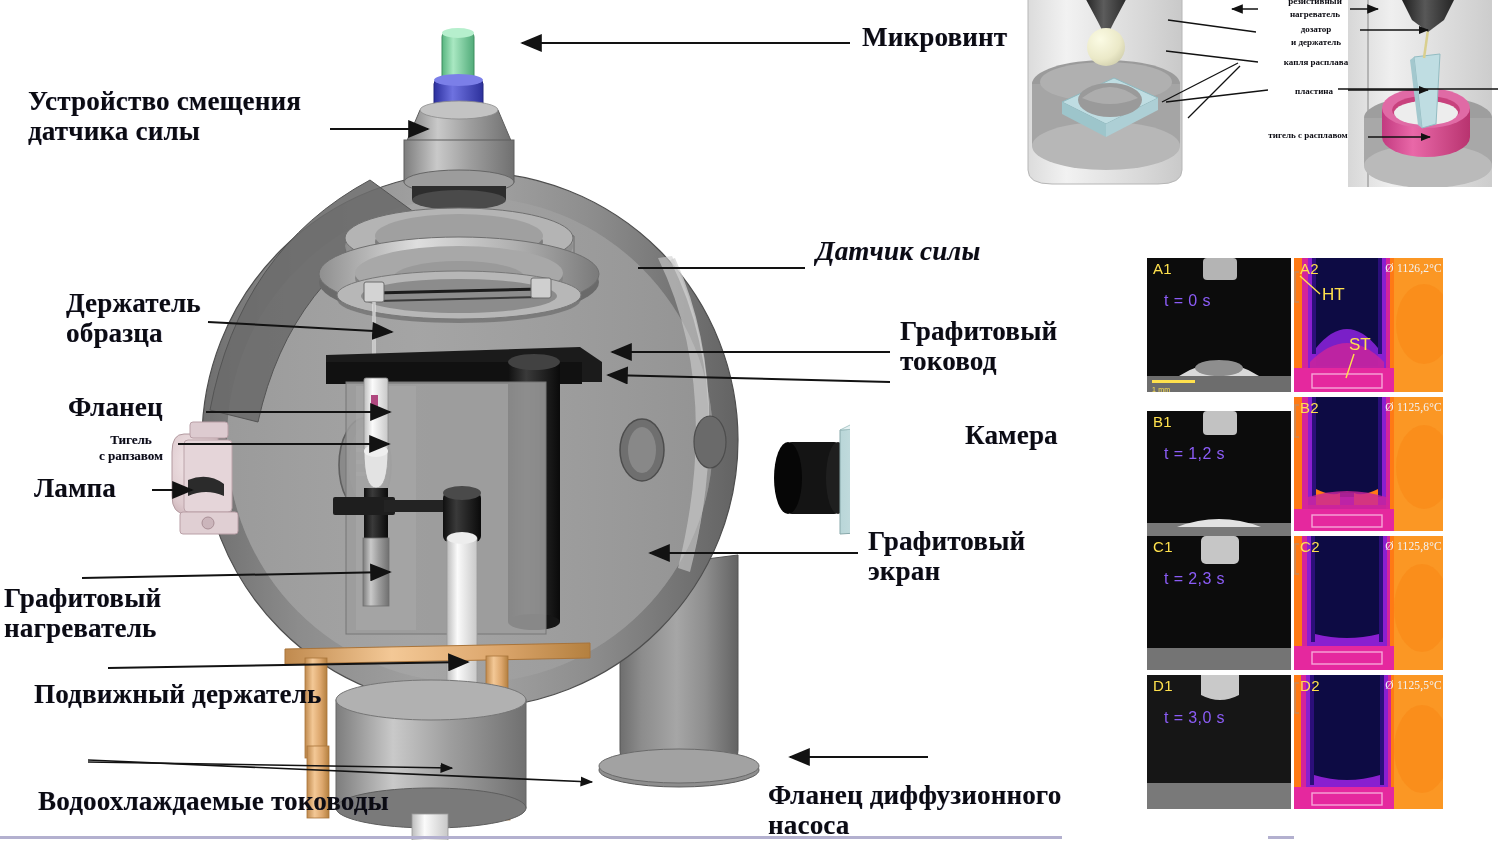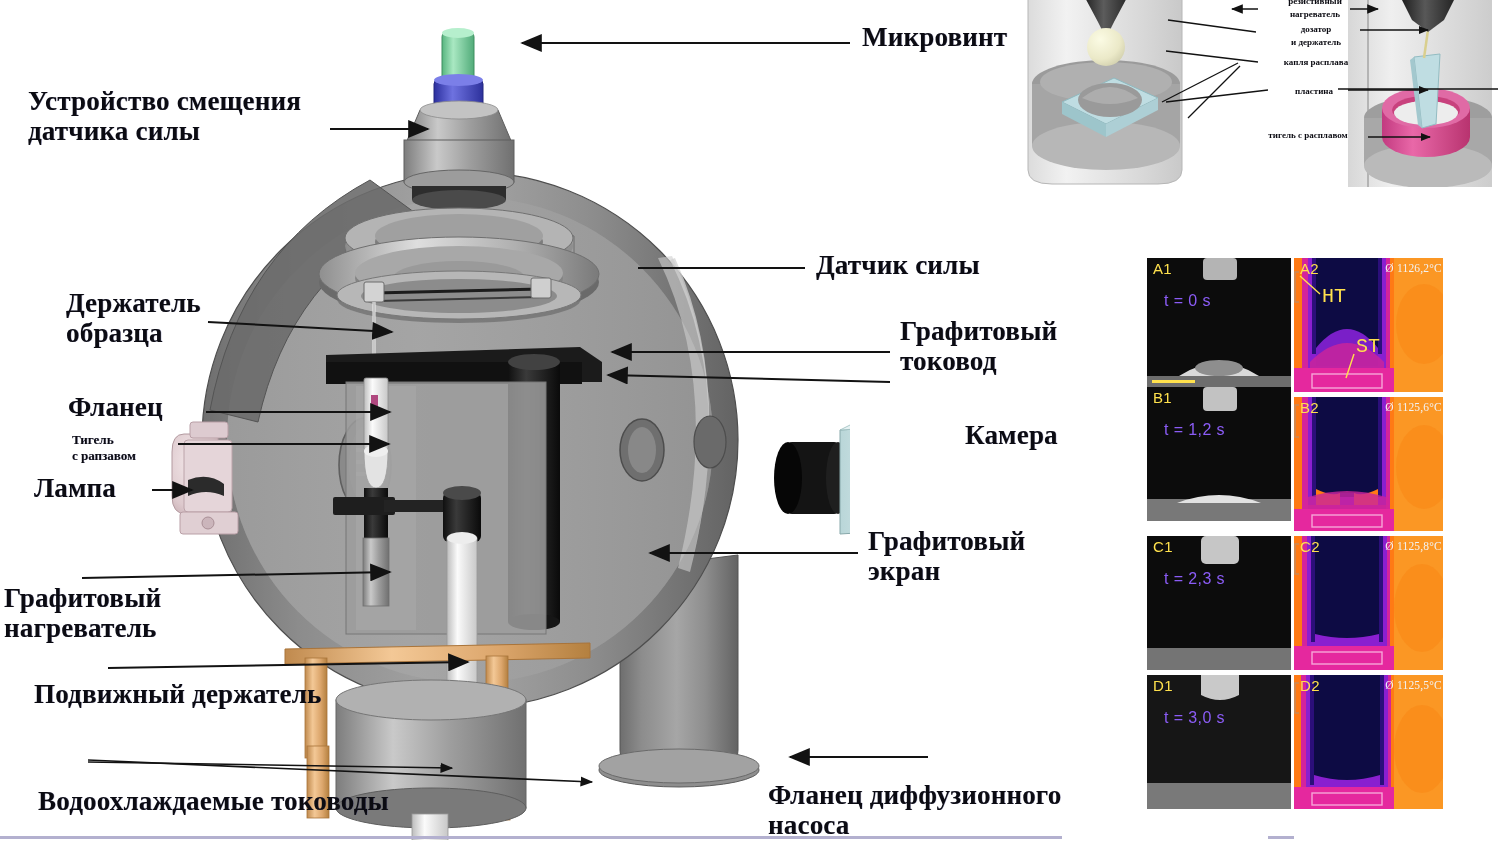--- a/index.html
+++ b/index.html
@@ -15,21 +15,21 @@
   
   .lbl {
     position:absolute;
     color:#0b0b12;
     font-family:"Liberation Serif", serif;
     line-height:1.12;
     white-space:pre-line;
     text-shadow:0.5px 0 0 rgba(40,40,120,0.35);
   }
   .lbl.big   { font-size:27px; font-weight:700; letter-spacing:0.2px; }
-  .lbl.small { font-size:13px; font-weight:700; }
+  .lbl.small { font-size:13px; font-weight:700; text-align:center; }
   .lbl.tiny  { font-size:9px;  font-weight:700; text-align:center; text-shadow:none; }
 
   
   .overlay { position:absolute; left:0; top:0; width:1500px; height:842px; pointer-events:none; }
 
   
   #apparatus { position:absolute; left:150px; top:10px; width:700px; height:830px; }
 
   
   .inset { position:absolute; overflow:hidden; }
@@ -58,22 +58,22 @@
   .cell .scale-bar {
     position:absolute; left:5px; bottom:9px; width:43px; height:3px; background:#ffe14d;
   }
   .cell .scale-txt {
     position:absolute; left:5px; bottom:-1px;
     font-family:"Liberation Sans", sans-serif;
     font-size:7px; color:#ffe14d; letter-spacing:0.2px;
   }
   .cell .ir-tag {
     position:absolute;
-    font-family:Liberation Mono, monospace;
-    font-size:20px; font-weight:400; color:#ffe14d;
+    font-family:Liberation Sans, sans-serif;
+    font-size:17px; font-weight:400; color:#ffe14d;
   }
   .bottom-rule { position:absolute; height:3px; background:#b3b0cf; }
 </style>
 </head>
 <body>
 
 <div class="stage">
 
   <svg id="apparatus" viewBox="0 0 700 830">
     <defs>
@@ -279,21 +279,21 @@
       <path d="M690 420 L706 412 L806 406 L790 414 Z" fill="#e6f2f3" stroke="#9bbcbe" stroke-width="0.8"></path>
       <path d="M790 414 L806 406 L806 510 L790 518 Z" fill="#9cc0c2" stroke="#84a6a8" stroke-width="0.8"></path>
     </g>
   </svg>
 
   <div class="lbl big" style="left:862px; top:22px;">Микровинт</div>
 
   <div class="lbl big" style="left:28px; top:86px;">Устройство смещения
 датчика силы</div>
 
-  <div class="lbl big" style="left:816px; top:250px;">Датчик силы</div>
+  <div class="lbl big" style="left:816px; top:236px;font-style:italic;">Датчик силы</div>
 
   <div class="lbl big" style="left:66px; top:288px;">Держатель
 образца</div>
 
   <div class="lbl big" style="left:900px; top:316px;">Графитовый
 токовод</div>
 
   <div class="lbl big" style="left:68px; top:392px;">Фланец</div>
 
   <div class="lbl small" style="left:72px; top:432px; width:118px; line-height:1.25;">Тигель
@@ -443,24 +443,24 @@
 
         <path d="M5 14 L1 14 L1 44 L5 44" fill="none" stroke="#c98a5a" stroke-width="1.6"></path>
 
         <path d="M6 18 L26 36" stroke="#ffe14d" stroke-width="1.4"></path>
 
         <path d="M60 96 L52 120" stroke="#ffe14d" stroke-width="1.4"></path>
       </svg>
       <div class="corner-id">A2</div>
       <div class="temp-lbl">Ø 1126,2°C</div>
       <div class="ir-tag" style="left:28px; top:27px;">HT</div>
-      <div class="ir-tag" style="left:62px; top:77px;">ST</div>
-    </div>
-
-    <div class="cell" style="left:0px; top:129px; width:144px; height:134px;">
+      <div class="ir-tag" style="left:55px; top:77px;">ST</div>
+    </div>
+
+    <div class="cell" style="left:0px; top:153px; width:144px; height:134px;">
       <svg viewBox="0 0 144 134" style="position:absolute;left:0;top:0;width:144px;height:134px;">
         <rect width="144" height="134" fill="#0c0c0c"></rect>
         <rect x="0" y="112" width="144" height="22" fill="#6d6d6d"></rect>
         <rect x="0" y="112" width="144" height="22" fill="#838383" opacity="0.5"></rect>
         <rect x="56" y="0" width="34" height="24" rx="4" fill="#c2c2c2"></rect>
         <path d="M30 116 Q72 100 114 116 Z" fill="#e2e2e2"></path>
       </svg>
       <div class="corner-id">B1</div>
       <div class="time-lbl">t = 1,2 s</div>
     </div>

